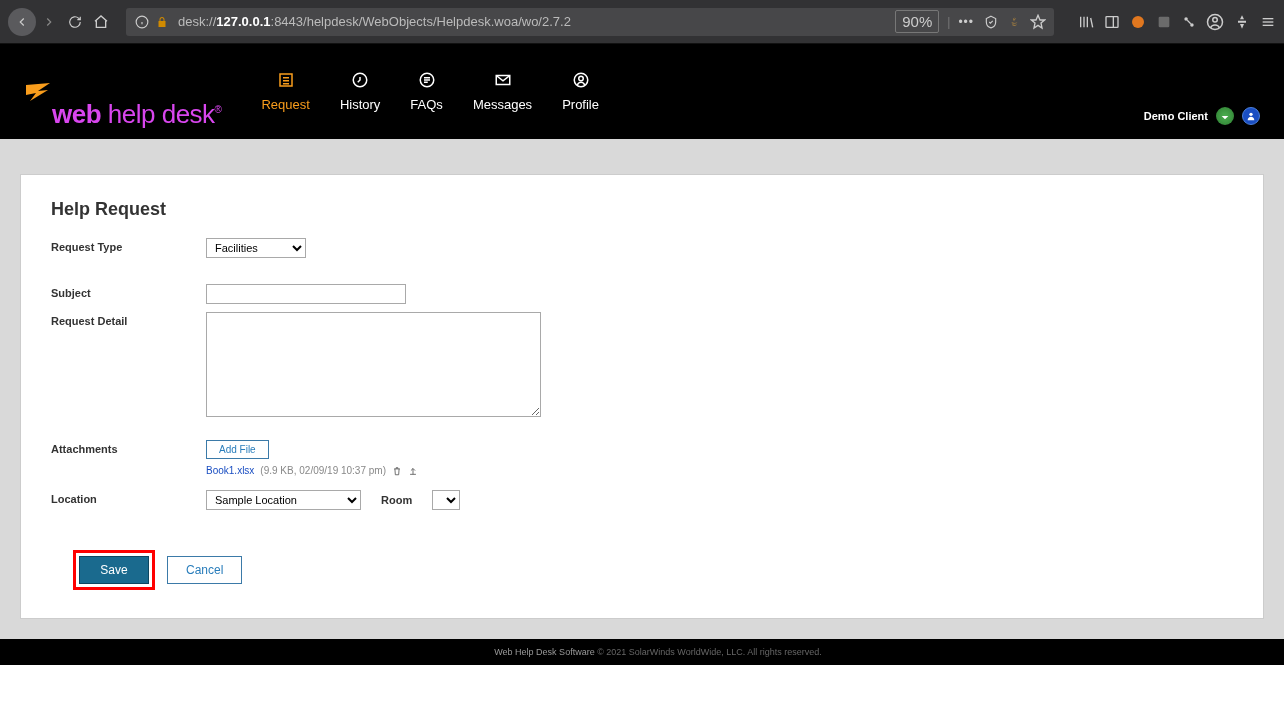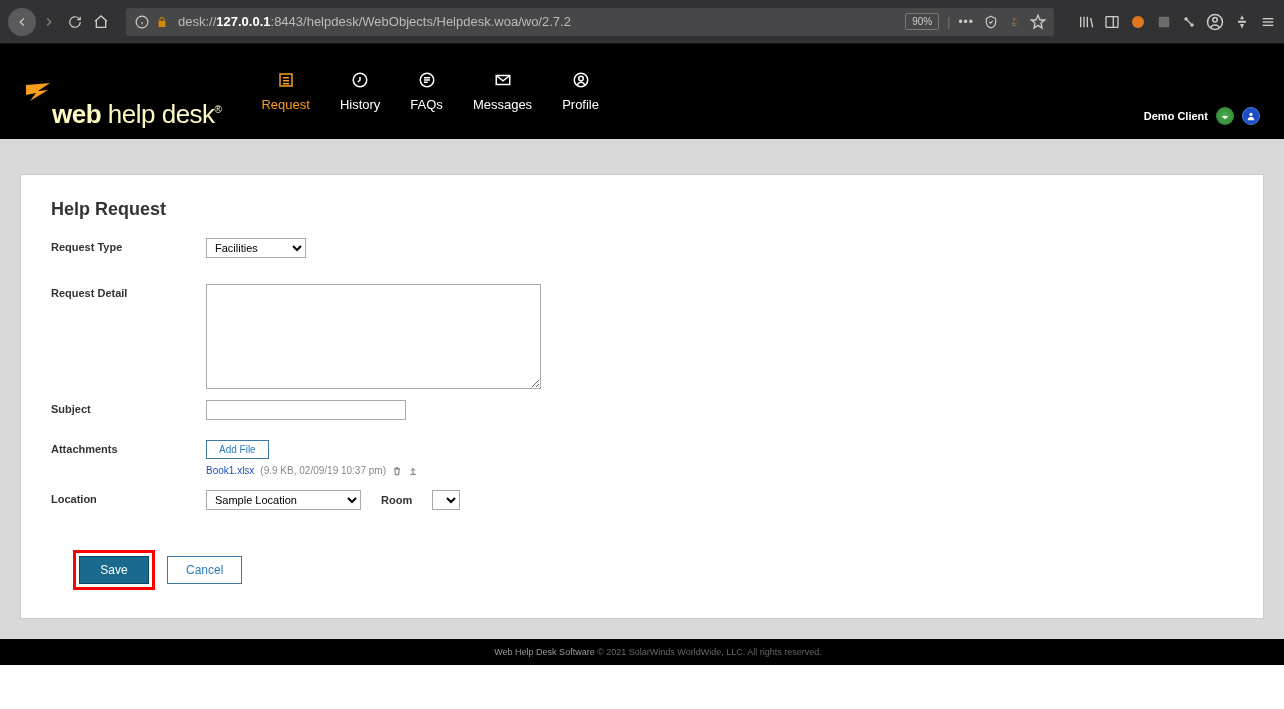--- a/index.html
+++ b/index.html
@@ -6,28 +6,28 @@
   body { font-family: Arial, sans-serif; font-size: 12px; background: #fff; }
   
   
   .browser-chrome { background: #323234; height: 44px; display: flex; align-items: center; padding: 0 8px; color: #ccc; border-bottom: 1px solid #111; }
   .chrome-btn { width: 26px; height: 26px; display: flex; align-items: center; justify-content: center; cursor: pointer; border-radius: 3px; }
   .chrome-back { background: #5a5a5d; border-radius: 50%; width: 28px; height: 28px; }
   .addr-bar { flex: 1; margin: 0 12px; display: flex; align-items: center; background: #474749; border-radius: 3px; height: 28px; padding: 0 8px; }
   .addr-info { width: 16px; height: 16px; display:flex;align-items:center;justify-content:center;}
   .url-text { flex: 1; margin: 0 8px; color: #bbb; font-size: 13px; white-space: nowrap; overflow: hidden; }
   .url-text .bold { color: #fff; font-weight: 600; }
-  .zoom-box { padding: 2px 6px; border: 1px solid #777; border-radius: 2px; margin-right: 8px; font-size: 10px; color:#ccc;}
+  .zoom-box { padding: 2px 6px; border: 1px solid #777; border-radius: 2px; margin-right: 8px; font-size: 15px; color:#ccc;}
   .addr-icons { display: flex; gap: 10px; align-items: center; }
   .chrome-right { display: flex; gap: 10px; align-items: center; margin-left: 12px; }
   
   
   .app-header { background: #000; padding: 0 24px; display: flex; align-items: center; height: 95px; position: relative; }
   .logo-wrap { display: flex; align-items: center; margin-right: 40px; }
-  .logo-text { color: #fef9c3; font-size: 26px; font-weight: 300; letter-spacing: -0.5px; margin-top: 46px;}
+  .logo-text { color: #d946ef; font-size: 26px; font-weight: 300; letter-spacing: -0.5px; margin-top: 46px;}
   .logo-text b { font-weight: 600; }
   .nav-items { display: flex; gap: 30px; }
   .nav-item { display: flex; align-items: center; gap: 8px; color: #fff; cursor: pointer; font-size: 13px; flex-direction: column; }
   .nav-item.active { color: #F99D1C; }
   .nav-icon { width: 18px; height: 18px; display:flex;align-items:center;justify-content:center;}
   .user-info { position: absolute; right: 24px; bottom: 14px; display: flex; align-items: center; gap: 8px; color: #fff; font-size: 11px; font-weight: 600; }
   .user-badge { width: 18px; height: 18px; border-radius: 50%; }
   
   
   .page-body { background: #d9d9d9; padding: 35px 20px 20px; min-height: 500px; }
@@ -261,30 +261,30 @@
       <div class="form-control">
         <select style="width:100px;">
           <option>Facilities</option>
         </select>
       </div>
     </div>
 
     <div style="height:18px;"></div>
 
     <div class="form-row">
+      <div class="form-label">Subject</div>
+      <div class="form-control">
+        <input type="text" style="width: 200px;" value="">
+      </div>
+    </div>
+
+    <div class="form-row">
       <div class="form-label">Request Detail</div>
       <div class="form-control">
         <textarea style="width: 335px; height: 105px;"></textarea>
-      </div>
-    </div>
-
-    <div class="form-row">
-      <div class="form-label">Subject</div>
-      <div class="form-control">
-        <input type="text" style="width: 200px;" value="">
       </div>
     </div>
 
     <div class="form-row" style="margin-top:20px;">
       <div class="form-label">Attachments</div>
       <div class="form-control">
         <button class="addfile-btn">Add File</button>
         <div class="attach-row">
           <span class="attach-name">Book1.xlsx</span>
           <span class="attach-meta">(9.9 KB, 02/09/19 10:37 pm)</span>

